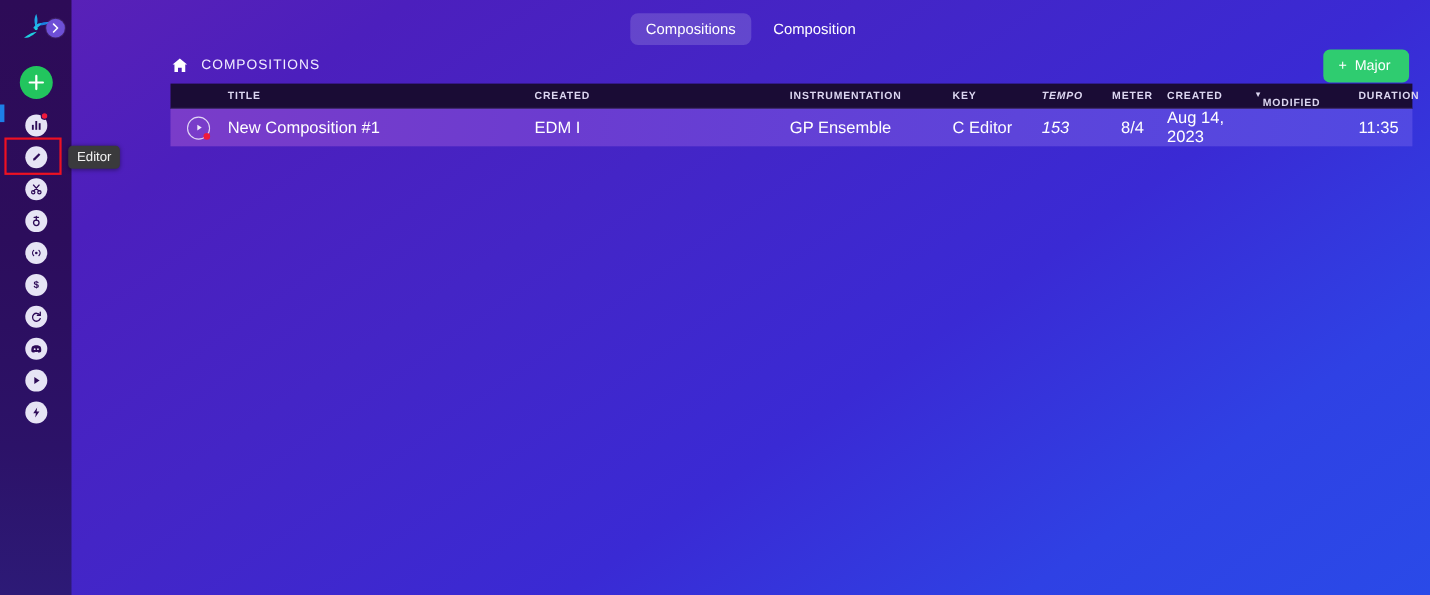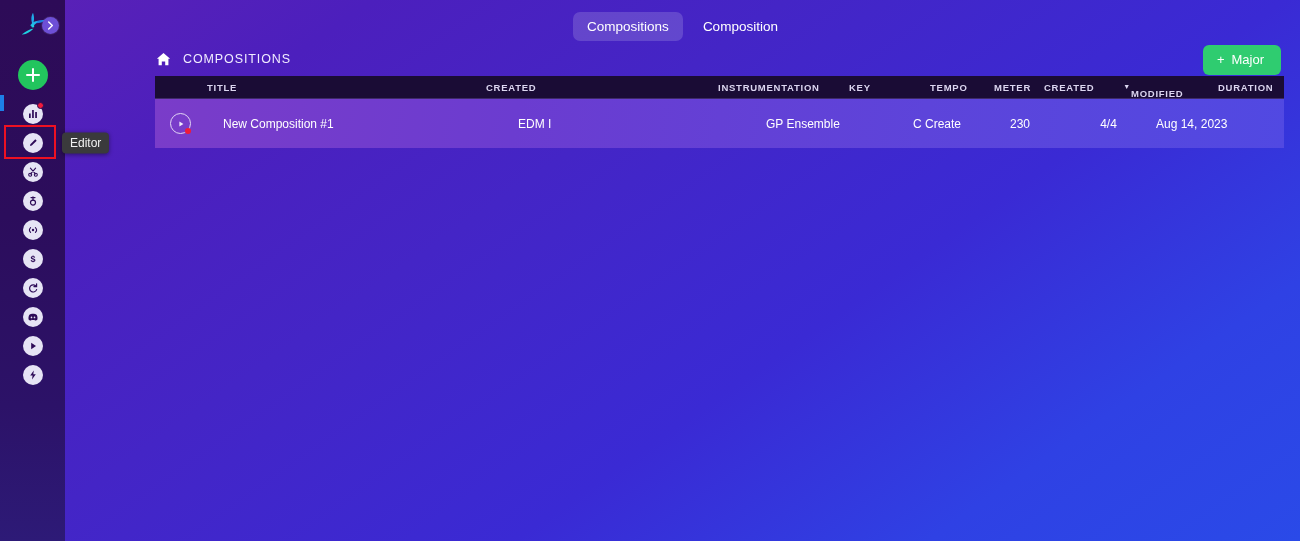--- a/index.html
+++ b/index.html
@@ -144,32 +144,31 @@
   .thead {
     display: flex; align-items: center;
     height: 23px;
     background: #1a0c35;
     border-bottom: 1px solid #3e2a68;
     color: #dcd6f0;
     font-size: 9.5px; font-weight: bold; letter-spacing: 0.75px;
   }
   .trow {
     display: flex; align-items: center;
-    height: 49px;
+    height: 34px;
     background: linear-gradient(100deg, #7a3cc9 0%, #6b3cd0 32%, #5d44da 68%, #5149e2 100%);
-    color: #ffffff; font-size: 12px;
+    color: #ffffff; font-size: 15px;
     cursor: pointer;
-    gap: 16px;
   }
   .c-play   { width: 50px; display: flex; justify-content: center; flex: none; }
   .c-title  { width: 281px; flex: none; padding-left: 2px; }
   .c-source { width: 232px; flex: none; }
   .c-instr  { width: 131px; flex: none; }
-  .c-key    { width: 81px; flex: none; }
-  .c-tempo  { width: 51px; flex: none; }
+  .c-key    { width: 81px; flex: none; margin-left: 17px; }
+  .c-tempo  { width: 51px; flex: none; font-style: italic; }
   .c-meter  { width: 63px; flex: none; text-align: center; }
   .c-created{ width: 87px; flex: none; display: flex; align-items: center; gap: 5px; justify-content: space-between; }
   .c-modif  { width: 87px; flex: none; margin-top: 12px; }
   .c-dur    { width: 70px; flex: none; }
   .c-fav    { flex: 1; display: flex; justify-content: center; align-items: center; padding-right: 8px; }
 
   .sort-caret { font-size: 7px; line-height: 1; transform: translateY(-1px); }
 
   .play-circle {
     position: relative;
@@ -347,23 +346,23 @@
       <span class="play-circle">
         <svg viewBox="0 0 10 10">
           <path d="M3 1.8 L8 5 L3 8.2 Z" fill="#f0e9fb"></path>
         </svg>
         <span class="play-dot"></span>
       </span>
     </div>
     <div class="c-title">New Composition #1</div>
     <div class="c-source">EDM I</div>
     <div class="c-instr">GP Ensemble</div>
-    <div class="c-key">C Create</div>
-    <div class="c-tempo">230</div>
-    <div class="c-meter">4/4</div>
+    <div class="c-key">C Editor</div>
+    <div class="c-tempo">153</div>
+    <div class="c-meter">8/4</div>
     <div class="c-created">Aug 14, 2023</div>
     <div class="c-modif"></div>
     <div class="c-dur">11:35</div>
     <div class="c-fav">
       <svg class="heart-icon" viewBox="0 0 18 18">
         <path d="M9 14.6 C9 14.6 2.6 10.9 2.6 6.9 C2.6 4.9 4.1 3.5 5.9 3.5 C7.2 3.5 8.4 4.3 9 5.4 C9.6 4.3 10.8 3.5 12.1 3.5 C13.9 3.5 15.4 4.9 15.4 6.9 C15.4 10.9 9 14.6 9 14.6 Z" fill="none" stroke="#eae4fb" stroke-width="1.4" stroke-linejoin="round"></path>
       </svg>
     </div>
   </div>
 

